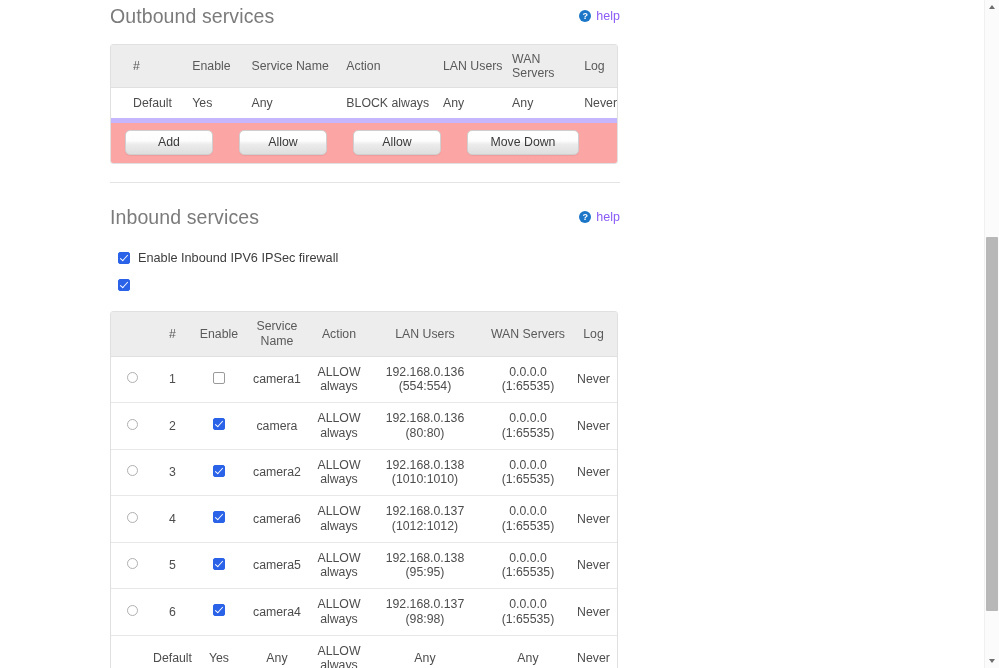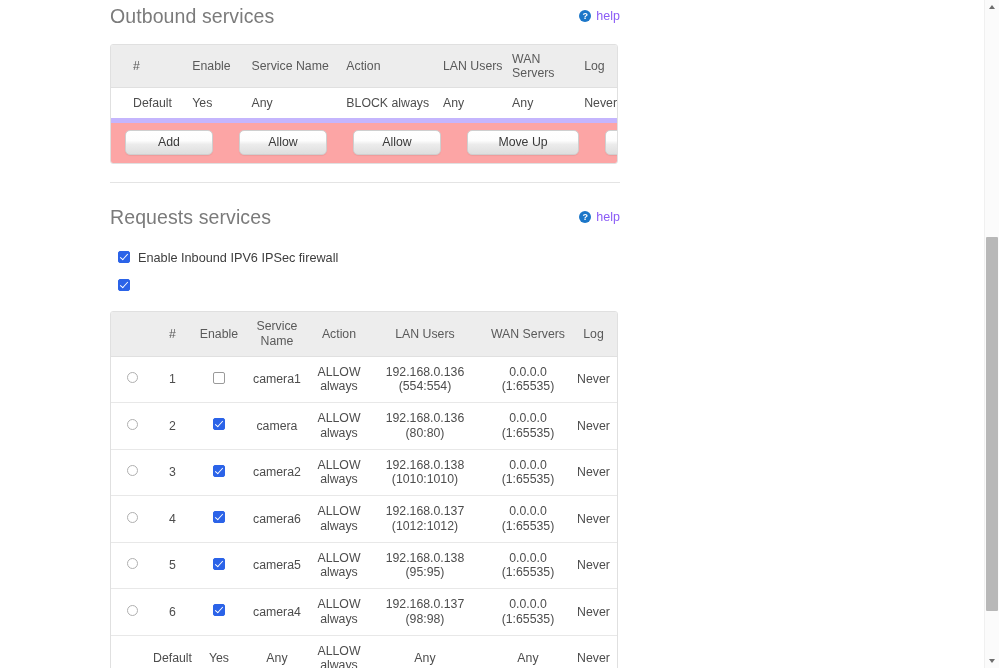--- a/index.html
+++ b/index.html
@@ -159,21 +159,21 @@
   .inbound .c-lan  { width: 110px; }
   .inbound .c-wan  { width: 96px; }
   .inbound .c-log  { width: auto; padding-right: 6px; }
   .inbound td.c-log, .inbound th.c-log { text-align: center; }
 
   .two-line { line-height: 1.2; }
 
   
   .chk-line {
     display: flex;
-    align-items: flex-start;
+    align-items: center;
     gap: 8px;
     margin: 0 0 14px 8px;
     font-size: 12.7px;
     color: #3d3d3d;
   }
   .chk {
     width: 12px;
     height: 12px;
     border-radius: 2px;
     box-sizing: border-box;
@@ -290,32 +290,31 @@
               <td class="c-lan">Any</td>
               <td class="c-wan">Any</td>
               <td class="c-log">Never</td>
             </tr>
           </tbody>
         </table>
         <div class="btn-row">
           <div class="btn">Add</div>
           <div class="btn">Allow</div>
           <div class="btn">Allow</div>
-          <div class="btn wide">Move Up</div>
           <div class="btn wide">Move Down</div>
         </div>
       </div>
     </div>
 
     <div style="height:18px"></div>
     <div class="divider"></div>
 
     <div class="section">
       <div class="section-head">
-        <div class="section-title">Requests services</div>
+        <div class="section-title">Inbound services</div>
         <div class="help-link">
           <span class="help-icon">?</span>
           <span class="help-text">help</span>
         </div>
       </div>
 
       <div style="height:6px"></div>
 
       <div class="chk-line">
         <span class="chk on"></span>

